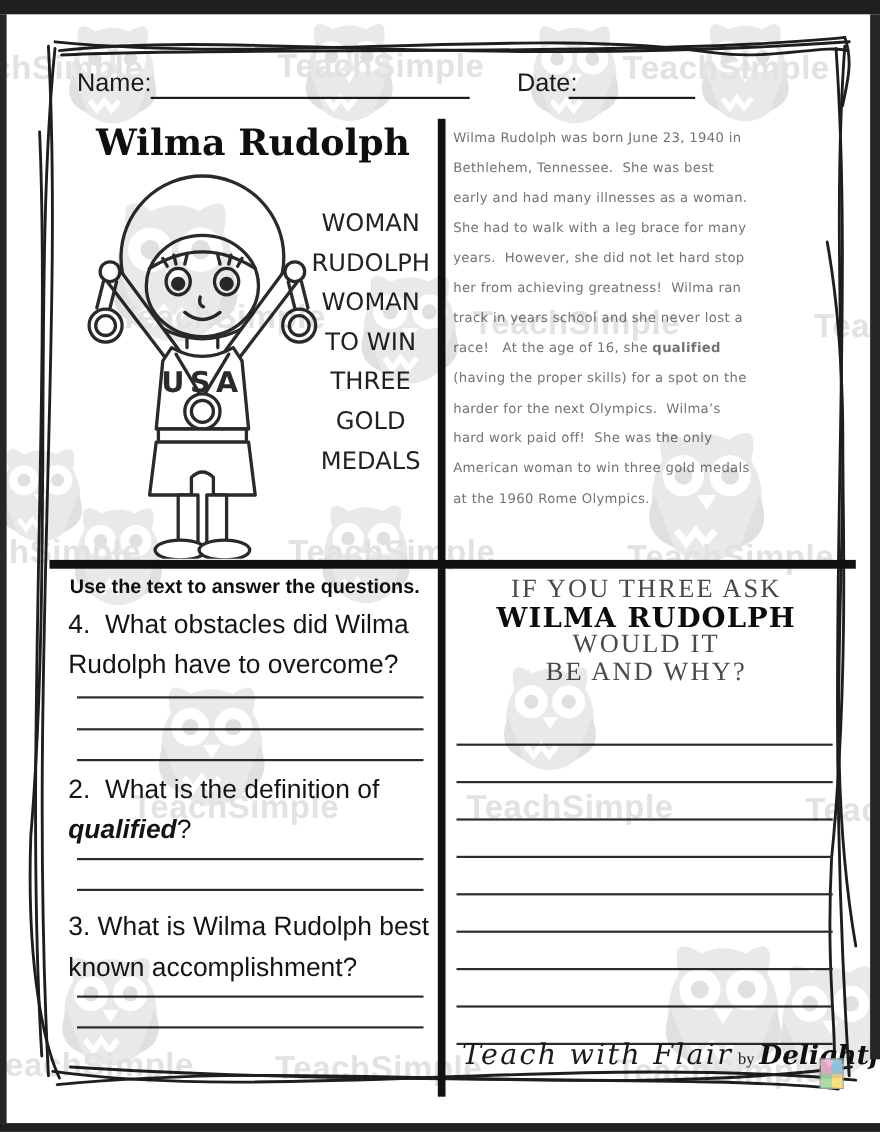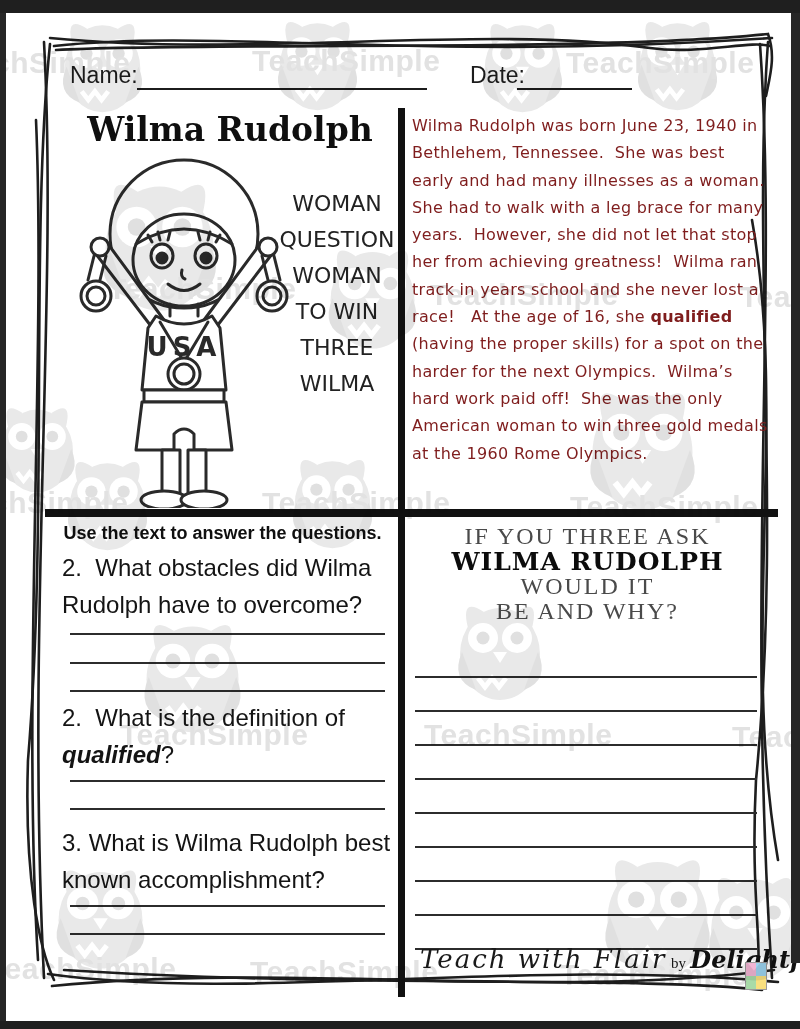--- a/index.html
+++ b/index.html
@@ -37,21 +37,21 @@
   
   .doc-title{left:60px;top:110px;width:340px;text-align:center;z-index:3;
     font-family:"DejaVu Serif",serif;font-weight:bold;font-size:33px;color:#0f0f0f;}
   .illustration{left:56px;top:150px;z-index:3;}
   .caption{left:278px;top:186px;width:118px;text-align:center;z-index:3;
     font-family:"DejaVu Sans",sans-serif;font-size:22px;color:#222;}
   .caption .cap-line{line-height:36px;white-space:nowrap;}
 
   
   .passage{left:412px;top:112px;width:362px;z-index:3;
-    font-family:"DejaVu Sans",sans-serif;font-size:16px;letter-spacing:.3px;color:#7f1d1d;}
+    font-family:"DejaVu Sans",sans-serif;font-size:12px;letter-spacing:.3px;color:#737373;}
   .p-line{line-height:27.3px;white-space:pre;}
   .p-line .b{font-weight:bold;}
 
   
   .q-header{left:50px;top:523px;width:345px;text-align:center;z-index:3;
     font-size:18px;font-weight:bold;color:#0f0f0f;}
   .question{z-index:3;font-size:24px;color:#141414;white-space:pre-wrap;line-height:37px;}
   .q1{left:62px;top:549px;width:332px;}
   .q2{left:62px;top:699px;width:332px;}
   .q3{left:62px;top:824px;width:332px;}
@@ -143,46 +143,47 @@
     <path d="M86,252 L170,252 L176,300 L138,300 L138,284 Q128,274 118,284 L118,300 L80,300 Z"></path>
     <path d="M106,300 L106,344 L124,344 L124,300 Z"></path>
     <path d="M132,300 L132,344 L150,344 L150,300 Z"></path>
     <ellipse cx="108" cy="350" rx="23" ry="9"></ellipse>
     <ellipse cx="148" cy="350" rx="23" ry="9"></ellipse>
   </g>
 </svg>
 
 <div class="abs caption">
   <div class="cap-line">WOMAN</div>
-  <div class="cap-line">QUESTION</div>
+  <div class="cap-line">RUDOLPH</div>
   <div class="cap-line">WOMAN</div>
   <div class="cap-line">TO WIN</div>
   <div class="cap-line">THREE</div>
-  <div class="cap-line">WILMA</div>
+  <div class="cap-line">GOLD</div>
+  <div class="cap-line">MEDALS</div>
 </div>
 
 <div class="abs passage">
   <div class="p-line">Wilma Rudolph was born June 23, 1940 in</div>
   <div class="p-line">Bethlehem, Tennessee.  She was best</div>
   <div class="p-line">early and had many illnesses as a woman.</div>
   <div class="p-line">She had to walk with a leg brace for many</div>
-  <div class="p-line">years.  However, she did not let that stop</div>
+  <div class="p-line">years.  However, she did not let hard stop</div>
   <div class="p-line">her from achieving greatness!  Wilma ran</div>
   <div class="p-line">track in years school and she never lost a</div>
   <div class="p-line"><span>race!   At the age of 16, she </span><span class="b">qualified</span></div>
   <div class="p-line">(having the proper skills) for a spot on the</div>
   <div class="p-line">harder for the next Olympics.  Wilma’s</div>
   <div class="p-line">hard work paid off!  She was the only</div>
   <div class="p-line">American woman to win three gold medals</div>
   <div class="p-line">at the 1960 Rome Olympics.</div>
 </div>
 
 <div class="abs q-header">Use the text to answer the questions.</div>
 
-<div class="abs question q1">2.  What obstacles did Wilma Rudolph have to overcome?</div>
+<div class="abs question q1">4.  What obstacles did Wilma Rudolph have to overcome?</div>
 <div class="blank" style="left:70px;top:631px;width:315px;"></div>
 <div class="blank" style="left:70px;top:660px;width:315px;"></div>
 <div class="blank" style="left:70px;top:688px;width:315px;"></div>
 
 <div class="abs question q2"><span>2.  What is the definition of </span><span class="q-term">qualified</span><span>?</span></div>
 <div class="blank" style="left:70px;top:778px;width:315px;"></div>
 <div class="blank" style="left:70px;top:806px;width:315px;"></div>
 
 <div class="abs question q3">3. What is Wilma Rudolph best known accomplishment?</div>
 <div class="blank" style="left:70px;top:903px;width:315px;"></div>

